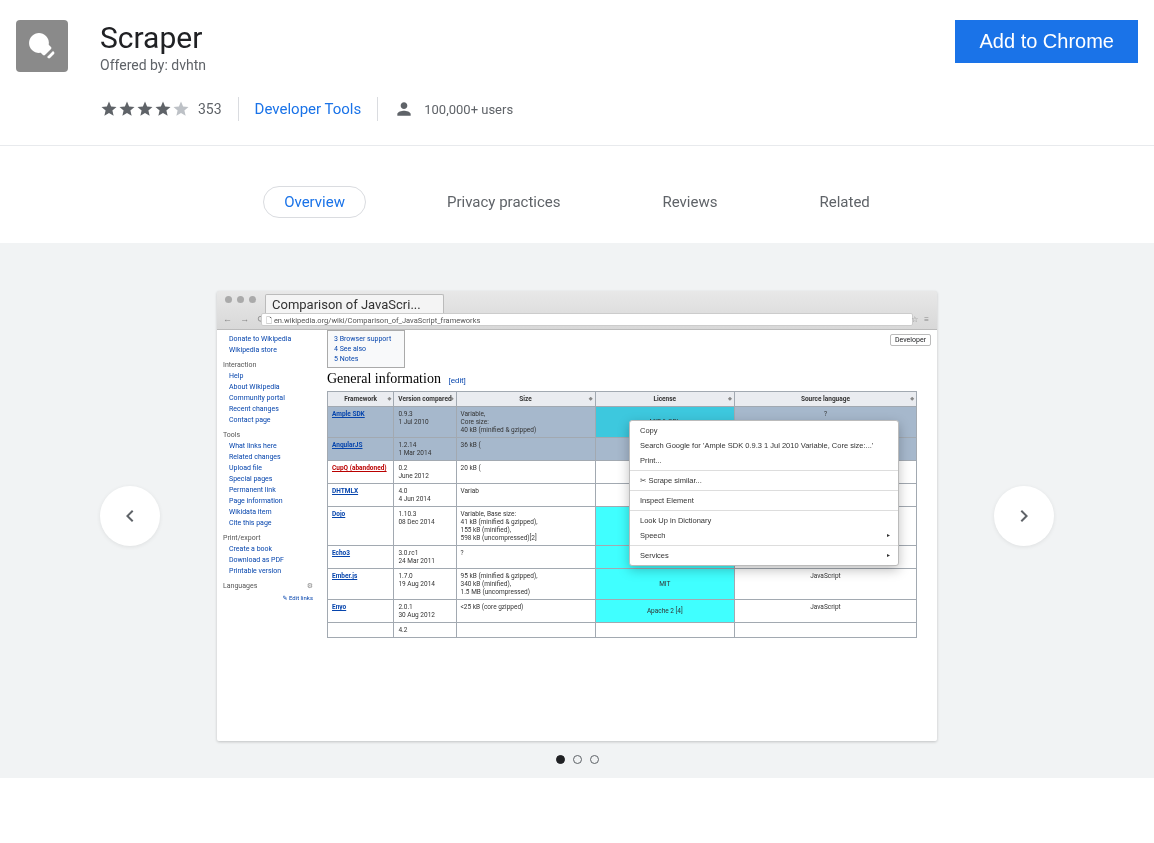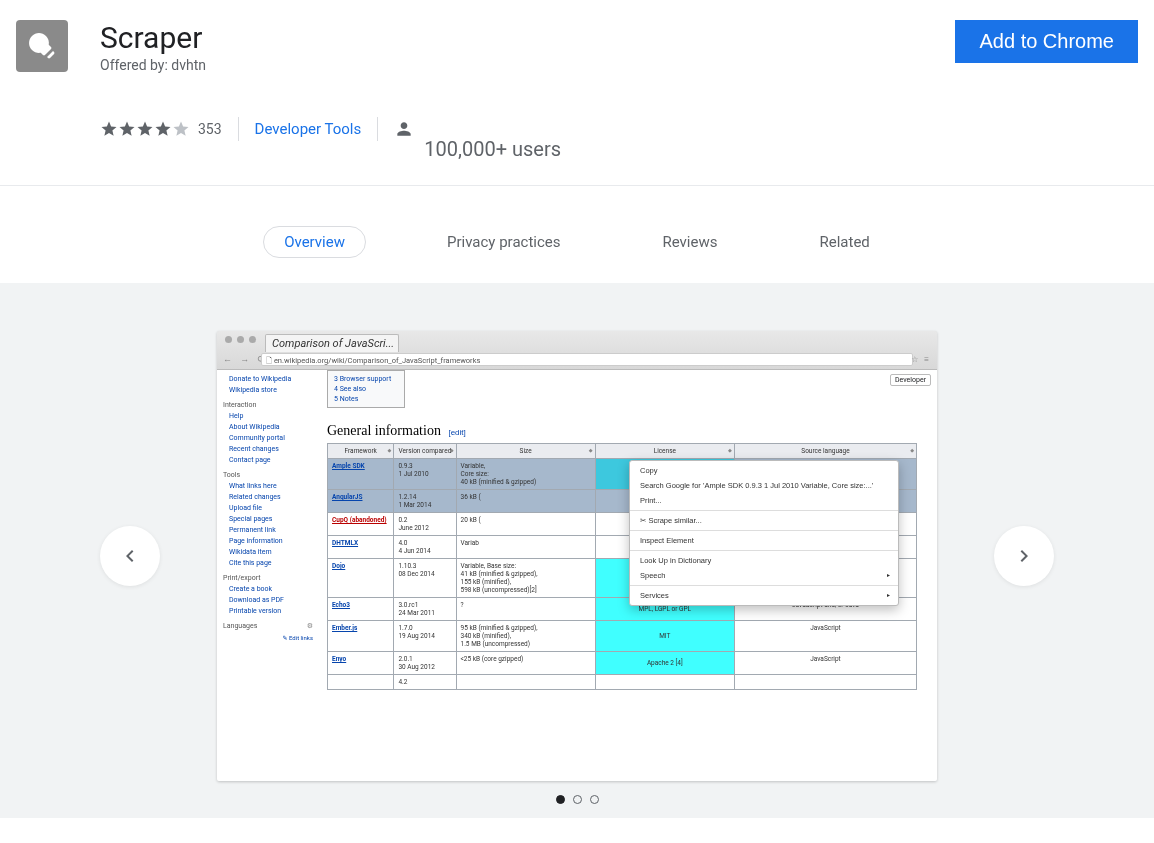--- a/index.html
+++ b/index.html
@@ -59,21 +59,21 @@
     background: #dadce0;
     margin: 0 16px;
   }
   .category-link {
     color: #1a73e8;
     text-decoration: none;
     font-size: 15px;
   }
   .users-block { display: flex; align-items: center; }
   .user-icon { width: 20px; height: 20px; fill: #5f6368; margin-right: 10px; }
-  .users-text { color: #5f6368; font-size: 20px; margin-top: 40px; }
+  .users-text { color: #5f6368; font-size: 13px; }
   .add-btn {
     position: absolute;
     right: 16px;
     top: 20px;
     background: #1a73e8;
     color: #fff;
     border: none;
     padding: 10px 24px;
     font-size: 20px;
     font-weight: 500;
@@ -142,22 +142,22 @@
     height: 39px;
     border-bottom: 1px solid #bbb;
     position: relative;
     font-size: 8px;
   }
   .traffic-lights { position: absolute; top: 5px; left: 8px; display: flex; gap: 5px; }
   .traffic-lights span { width: 7px; height: 7px; border-radius: 50%; background: #aaa; display: block; }
   .browser-tab {
     position: absolute; top: 3px; left: 48px;
     background: #f4f4f4; border: 1px solid #bbb; border-bottom: none;
-    padding: 2px 4px 2px 6px; border-radius: 2px 2px 0 0;
-    font-size: 11px; color: #333; font-style: italic;
+    padding: 2px 22px 2px 6px; border-radius: 2px 2px 0 0;
+    font-size: 13px; color: #333;
   }
   .dev-tag {
     position: absolute; top: 3px; right: 6px;
     background: #fff; border: 1px solid #bbb;
     padding: 1px 4px; font-size: 7px; border-radius: 2px; margin-top: 40px;
   }
   .url-bar {
     position: absolute; bottom: 3px; left: 44px; right: 24px;
     background: #fff; border: 1px solid #ccc; border-radius: 2px;
     padding: 1px 4px; font-size: 7.5px; color: #555;
@@ -176,31 +176,31 @@
   .wiki-sidebar .sb-link { color: #0645ad; padding-left: 6px; }
 
   .wiki-main { flex: 1; padding: 0 8px 0 0; position: relative; }
   .toc-box {
     border: 1px solid #aaa; background: #f8f9fa;
     width: 78px; padding: 3px 6px; margin-left: 8px;
     font-size: 7px; line-height: 10px; color: #0645ad;
   }
   .section-title {
     font-family: Georgia, serif; font-size: 14px;
-    margin: 15px 0 4px 8px; color: #000;
+    margin: 3px 0 4px 8px; color: #000;
   }
   .section-title .edit { font-size: 8px; color: #0645ad; font-family: sans-serif; margin-left: 4px; }
 
   .wiki-table {
     border-collapse: collapse; width: 590px; margin-left: 8px;
     font-size: 6.5px;
   }
   .wiki-table th {
     background: #eaecf0; border: 1px solid #a2a9b1;
-    padding: 3px 2px; font-weight: normal; text-align: center;
+    padding: 3px 2px; font-weight: bold; text-align: center;
     position: relative;
   }
   .wiki-table th .sort { position: absolute; right: 2px; color: #888; font-size: 5px; }
   .wiki-table td {
     border: 1px solid #a2a9b1; padding: 3px 4px;
     text-align: left; vertical-align: top;
   }
   .wiki-table td.link { color: #0645ad; font-weight: bold; text-decoration: underline; }
   .wiki-table td.red { color: #ba0000; }
   .wiki-table td.center { text-align: center; }

